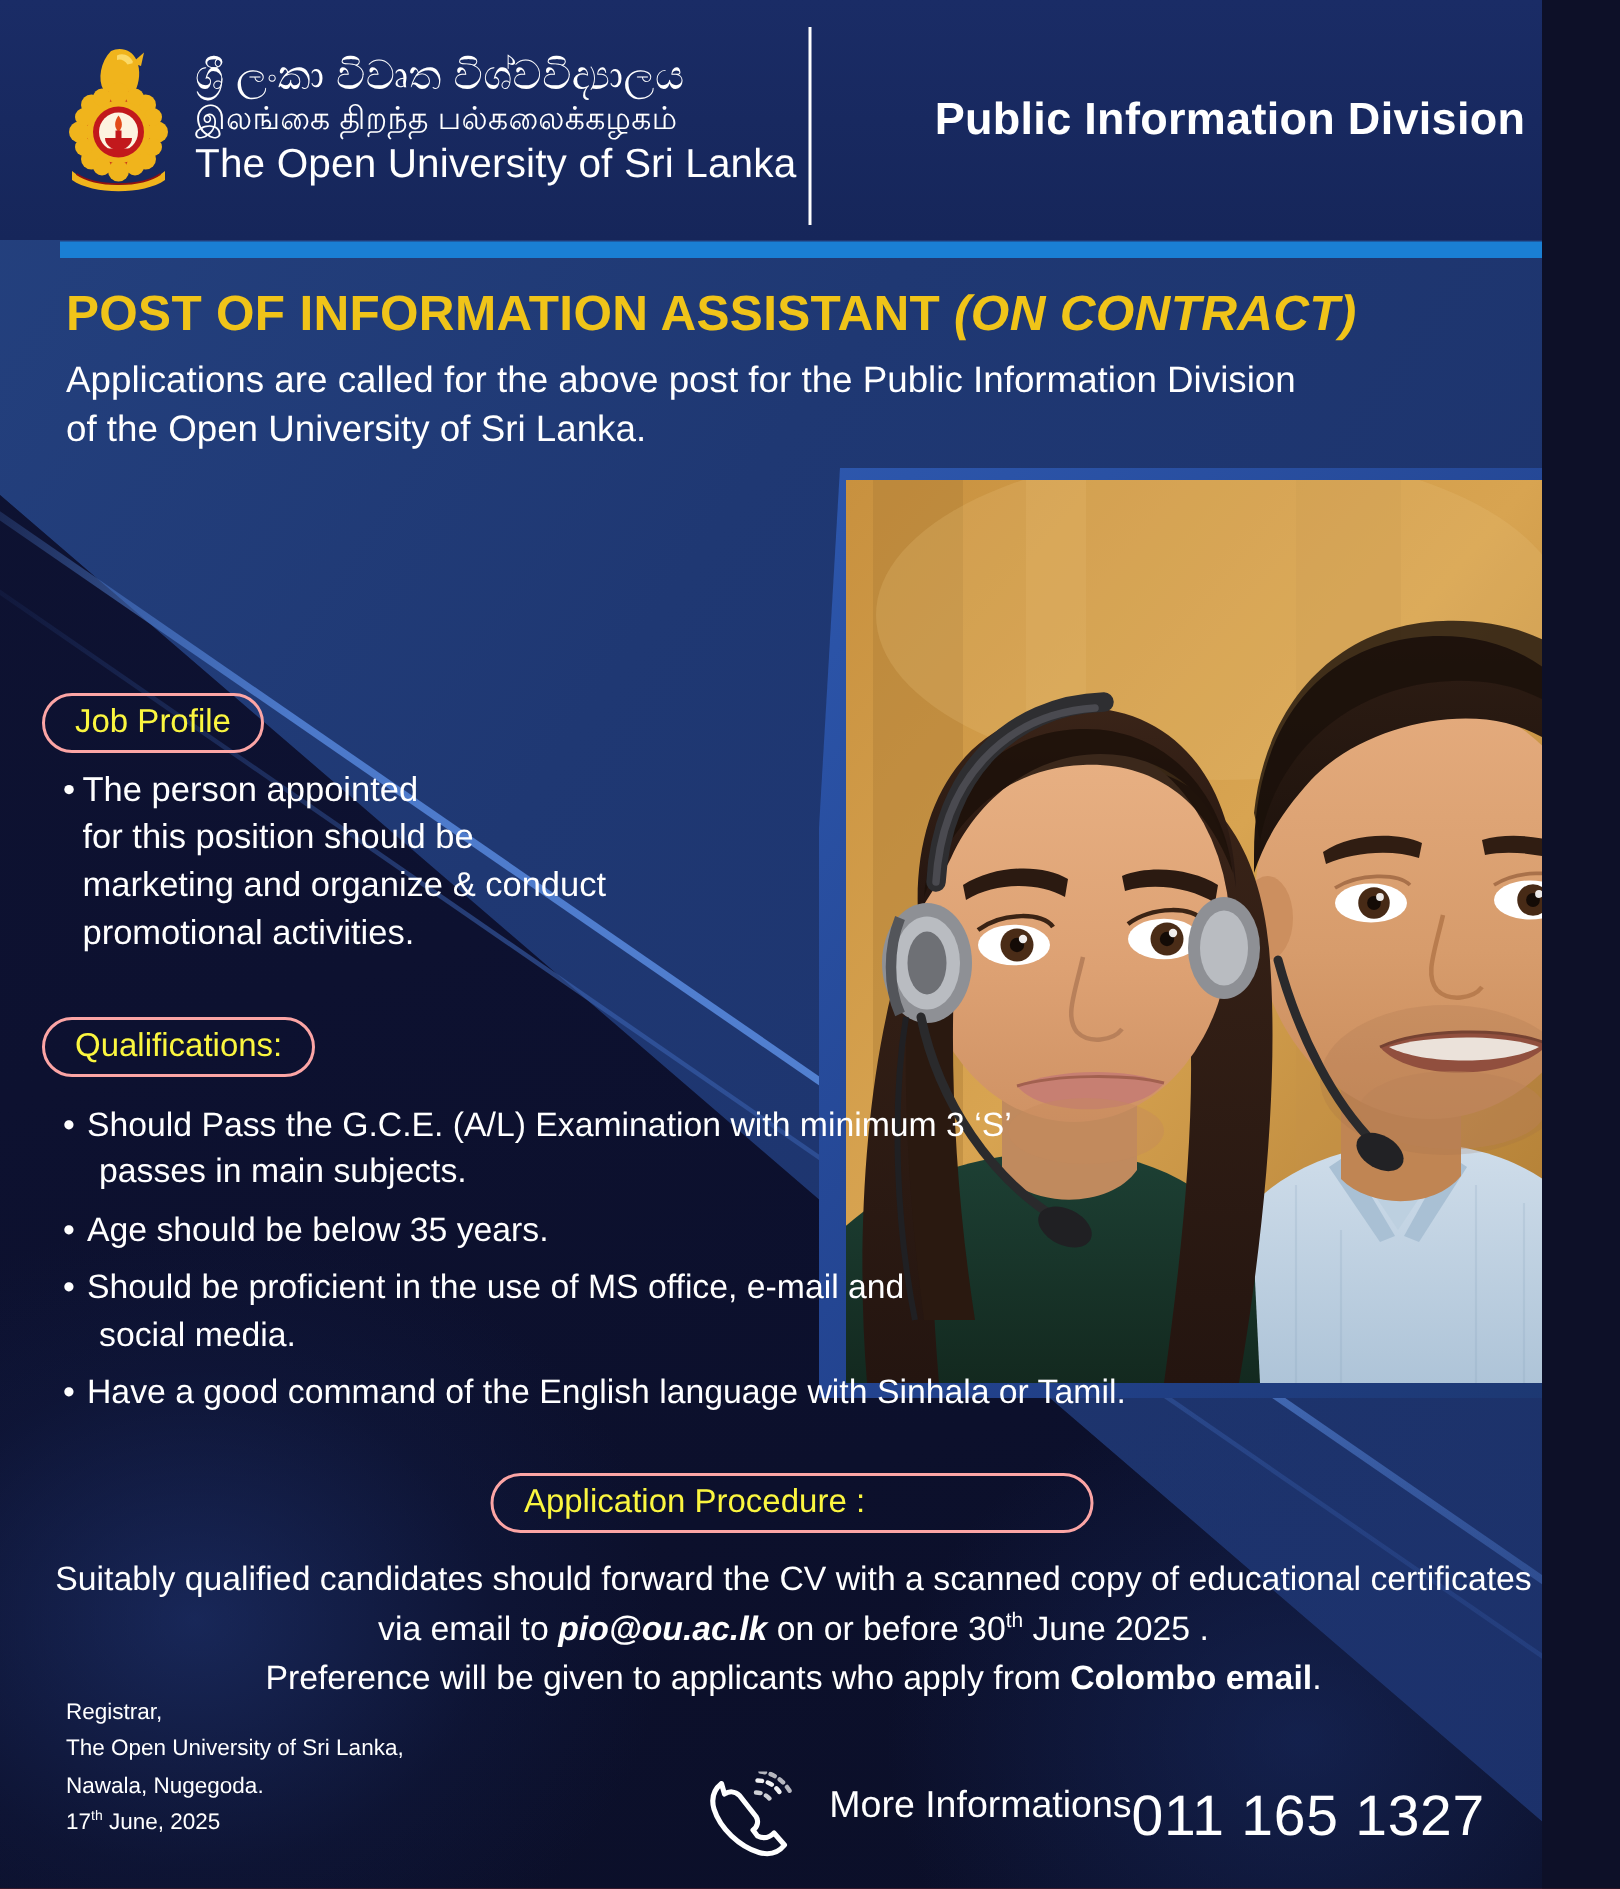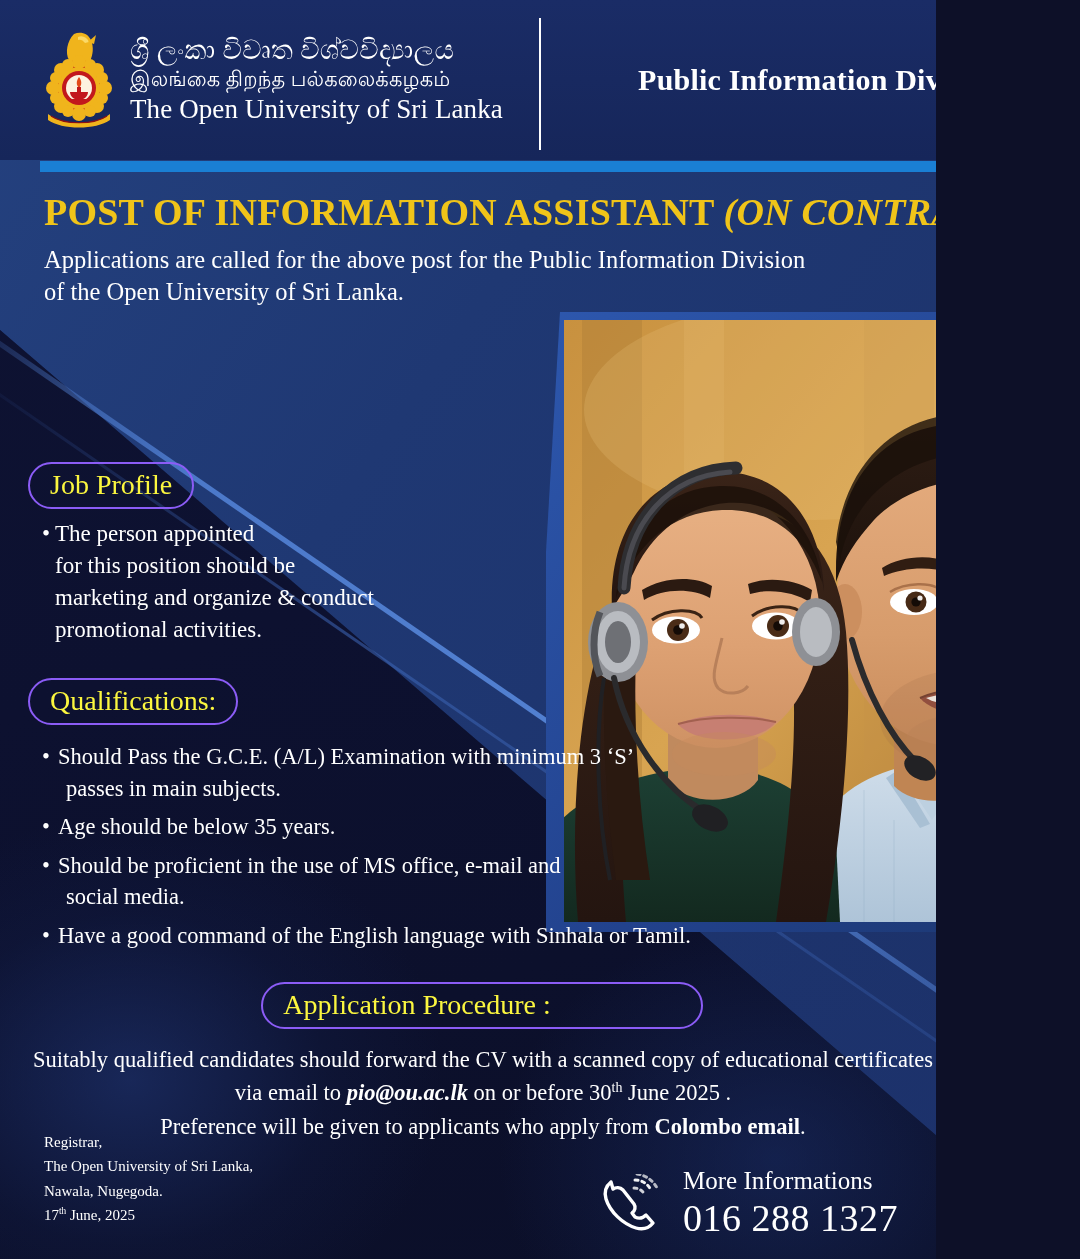--- a/index.html
+++ b/index.html
@@ -2,24 +2,24 @@
 <html><head>
 <meta charset="utf-8">
 <style>
   html, body {
     margin: 0;
     padding: 0;
     background: #0d1028;
   }
   .poster {
     position: relative;
-    width: 936px;
+    width: 1028px;
     height: 1259px;
     overflow: hidden;
-    font-family: Liberation Serif, serif;
+    font-family: Liberation Sans, sans-serif;
     background: #7f1d1d;
   }
 
   
   .bg-base {
     position: absolute; inset: 0;
     background:
       radial-gradient(ellipse 900px 600px at 72% 30%, #23407e 0%, #1b3068 40%, #14214d 70%, #101a3c 100%),
       linear-gradient(180deg, #1b2f63 0%, #19295a 55%, #121a40 100%);
   }
@@ -103,21 +103,21 @@
     font-size: 30px; font-weight: bold; color: #ffffff; letter-spacing: .2px;
   }
   .blue-bar {
     position: absolute; left: 40px; top: 161px;
     width: 1000px; height: 11px; background: #1a7fd4; z-index: 6;
   }
 
   
   .title-area { position: absolute; left: 44px; top: 190px; width: 1010px; z-index: 7; }
   .post-title {
-    font-size: 38px; font-weight: bold; color: #f0c419;
+    font-size: 33px; font-weight: bold; color: #f0c419;
     letter-spacing: .2px; line-height: 1.18; white-space: nowrap;
   }
   .post-title .contract { font-style: italic; }
   .post-sub {
     margin-top: 9px;
     font-size: 24.5px; color: #ffffff; line-height: 1.33;
     max-width: 980px;
   }
   .photo-clip {
     position: absolute; left: 546px; top: 312px;
@@ -136,25 +136,25 @@
   .photo-inner {
     position: absolute; left: 18px; top: 8px; right: 8px; bottom: 10px;
     overflow: hidden;
     background: #b8803c;
   }
   .photo-svg { position: absolute; inset: 0; width: 100%; height: 100%; display: block; }
 
   
   .pill {
     display: inline-block;
-    border: 2px solid #8b5cf6;
+    border: 2px solid #fca5a5;
     border-radius: 26px;
     padding: 3px 20px 5px 20px;
     color: #fbf63f;
-    font-size: 28px;
+    font-size: 22px;
     line-height: 1.25;
     white-space: nowrap;
     background: transparent;
   }
   .pill-wide { padding-right: 150px; }
 
   
   .job-profile { position: absolute; left: 28px; top: 462px; z-index: 8; }
   .jp-list {
     margin-top: 9px; margin-left: 14px;
@@ -193,21 +193,21 @@
   
   .registrar {
     position: absolute; left: 44px; top: 1130px; z-index: 8;
     font-size: 15px; color: #ffffff; line-height: 1.62;
   }
   .contact {
     position: absolute; right: 38px; bottom: 18px; z-index: 8;
     display: flex; align-items: center; gap: 20px;
   }
   .phone-icon { width: 64px; height: 60px; flex: none; }
-  .contact-text { display: flex; flex-direction: column; }
+  .contact-text { display: flex; flex-direction: row; }
   .more-info { font-size: 25px; color: #ffffff; line-height: 1.15; }
   .phone-number { font-size: 38px; color: #ffffff; line-height: 1.18; letter-spacing: .5px; }
 </style>
 </head>
 <body>
 
 <div class="poster">
 
   <div class="bg-base"></div>
   <div class="bg-wedge-light"></div>
@@ -499,17 +499,17 @@
   <div class="contact">
     <svg class="phone-icon" viewBox="0 0 64 60">
       <path d="M12 8 C7 12 5 18 7 25 C11 38 24 50 37 54 C44 56 50 54 54 49 L47 41
                C44 44 40 45 36 43 L33 39 C36 37 37 33 35 30 L24 16 C21 13 17 13 14 15 Z" fill="none" stroke="#ffffff" stroke-width="3.4" stroke-linejoin="round"></path>
       <path d="M36 6 C43 6 49 10 52 16" fill="none" stroke="#ffffff" stroke-width="3" stroke-linecap="round" stroke-dasharray="3 4" opacity=".95"></path>
       <path d="M35 14 C40 14 44 17 46 21" fill="none" stroke="#ffffff" stroke-width="3" stroke-linecap="round" stroke-dasharray="3 4" opacity=".8"></path>
       <path d="M38 0 C47 1 55 7 59 16" fill="none" stroke="#ffffff" stroke-width="3" stroke-linecap="round" stroke-dasharray="3 4" opacity=".7"></path>
     </svg>
     <div class="contact-text">
       <div class="more-info">More Informations</div>
-      <div class="phone-number">016 288 1327</div>
+      <div class="phone-number">011 165 1327</div>
     </div>
   </div>
 
 </div>
 
 </body></html>

